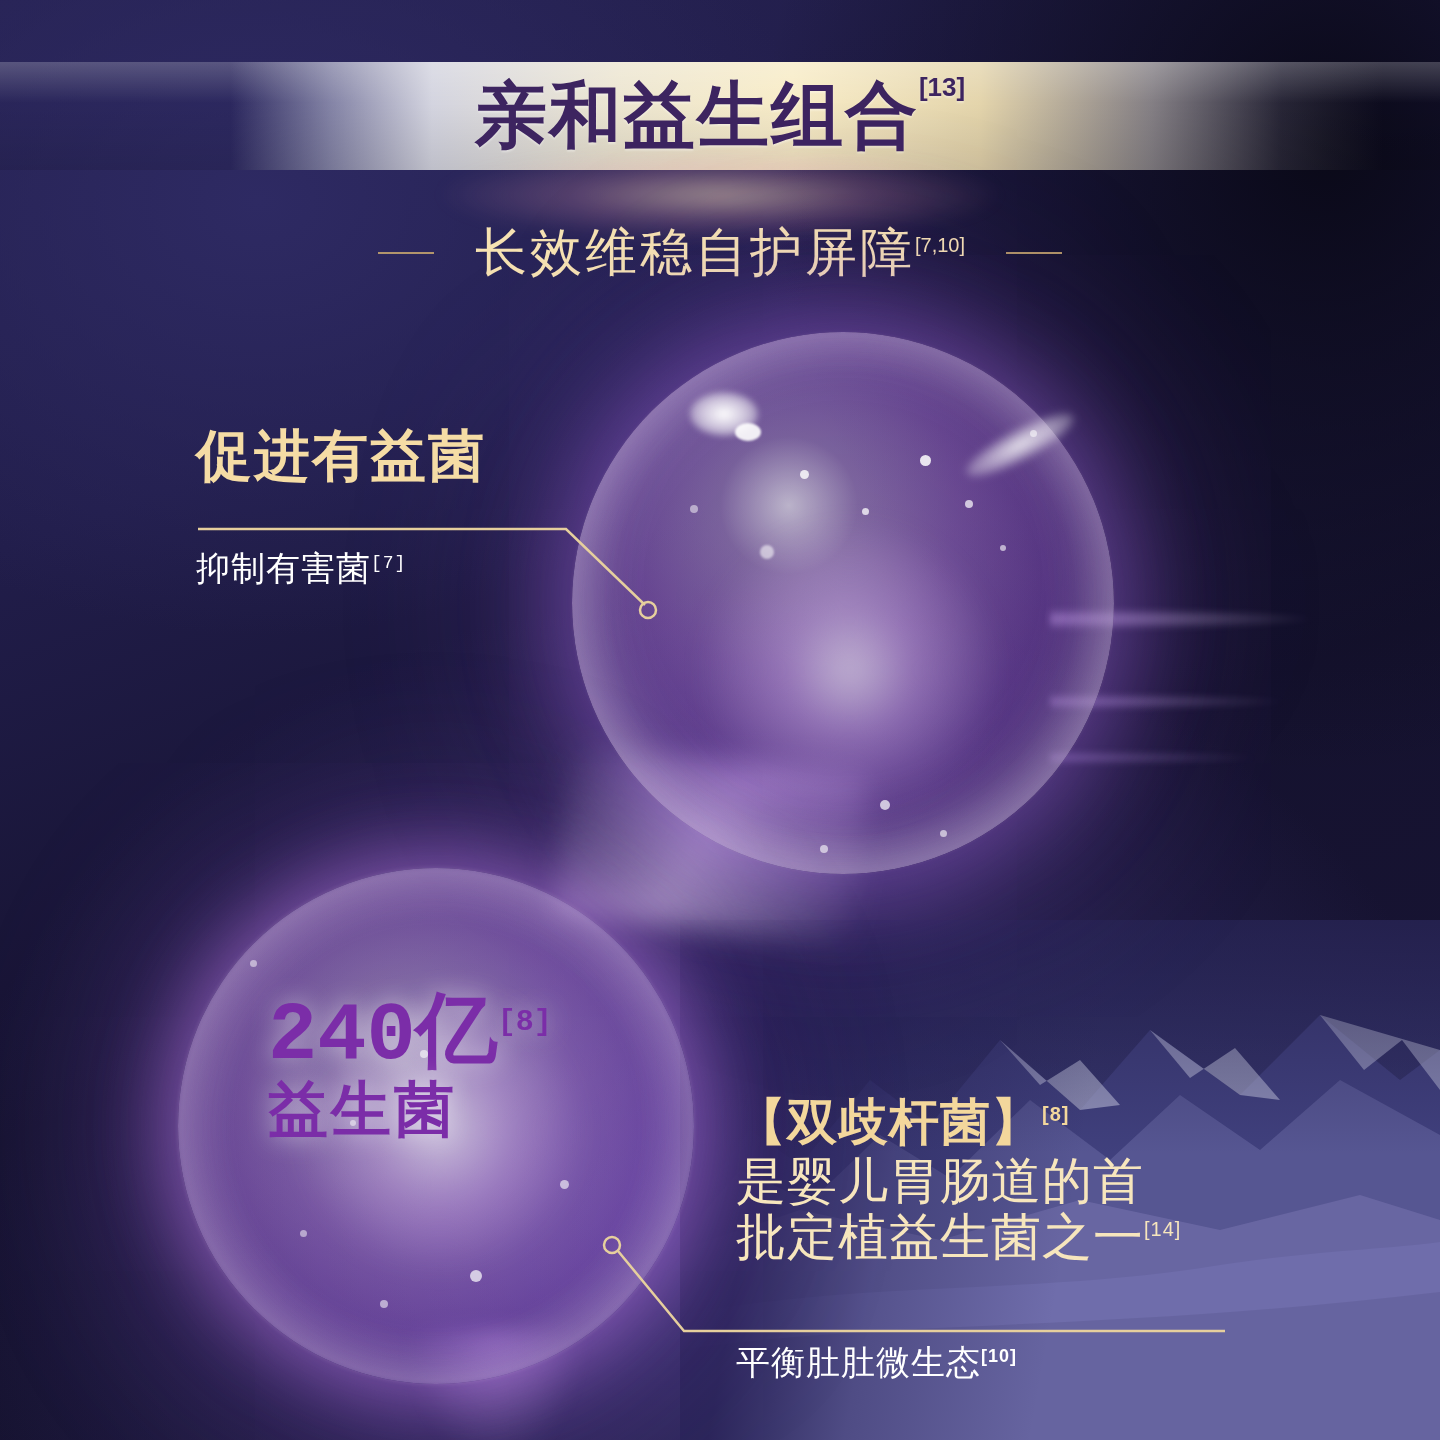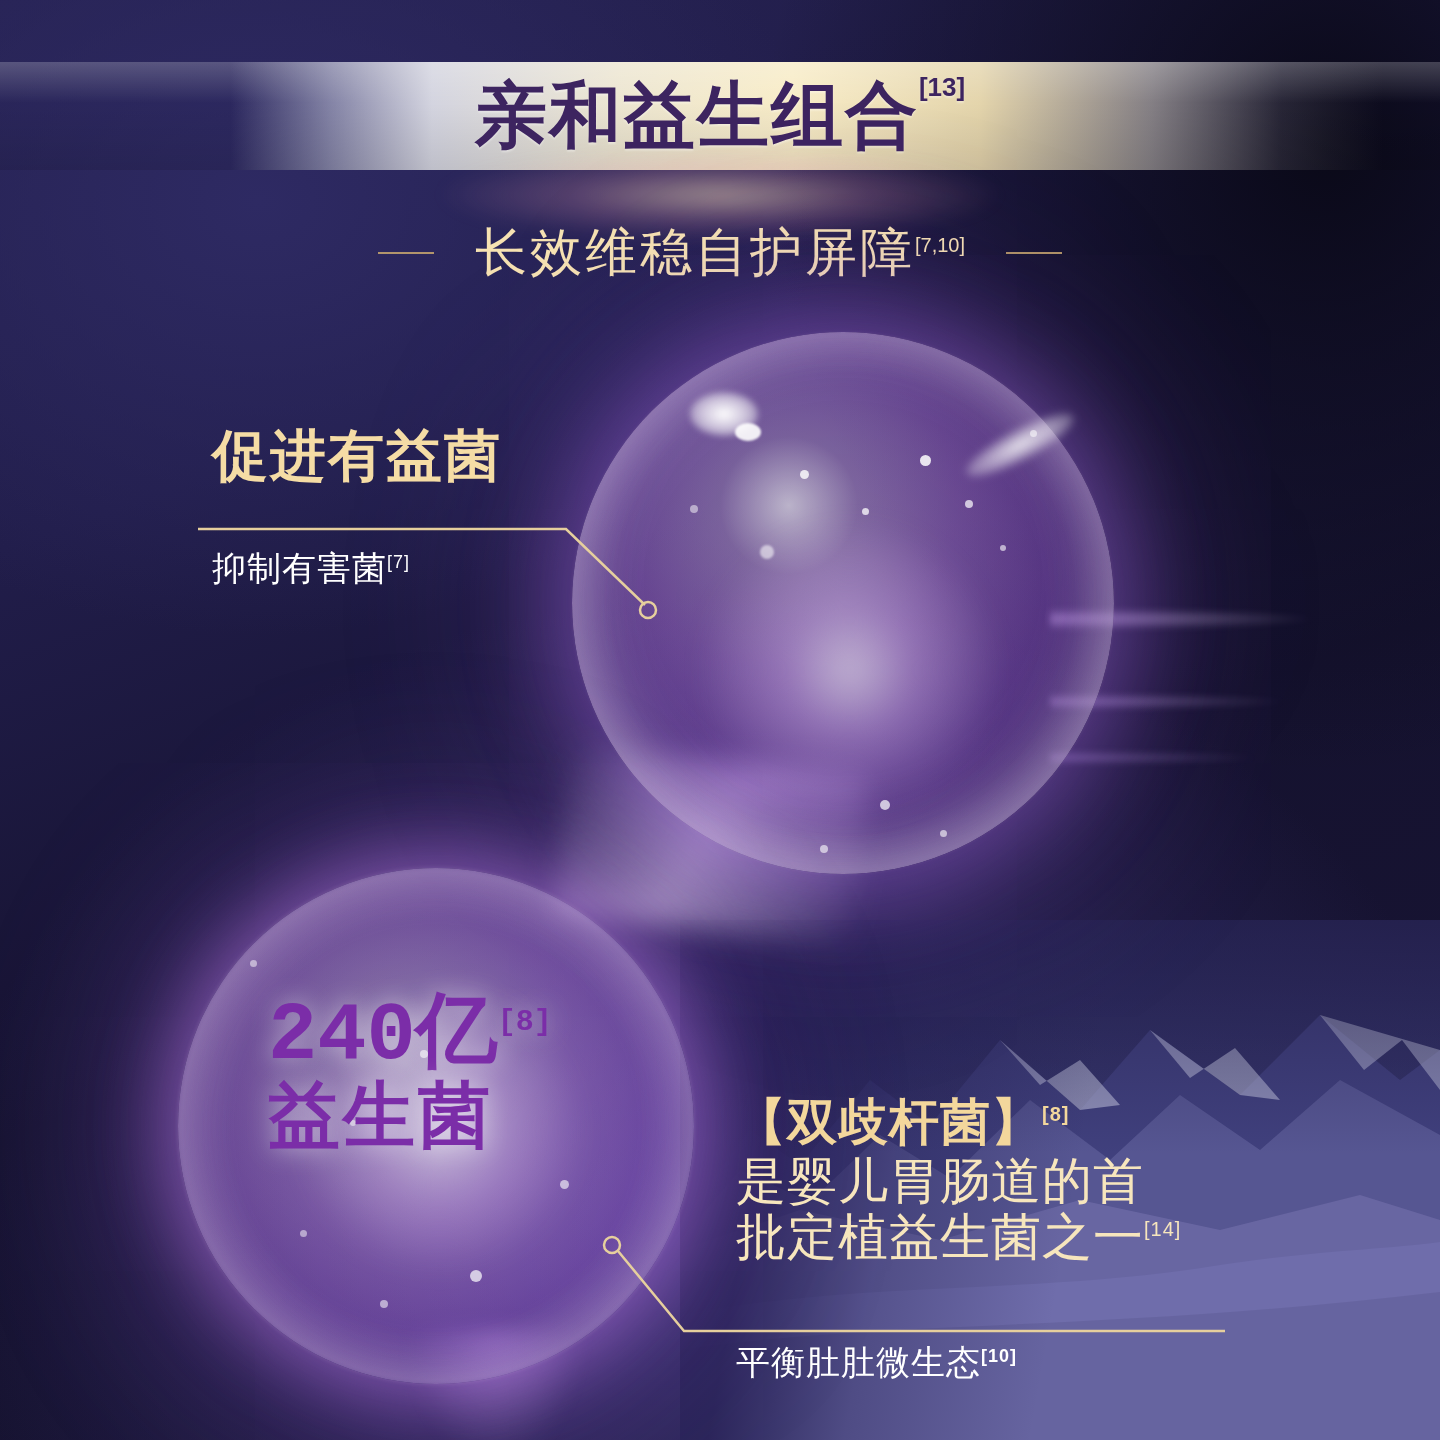--- a/index.html
+++ b/index.html
@@ -150,26 +150,26 @@
   .gos-en{font-size:98px;letter-spacing:-1px;margin-top:2px;}
   .gos-en .sup{font-size:30px;vertical-align:super;letter-spacing:0;}
 
   .probio-label{
     position:absolute;left:268px;top:995px;width:400px;
     color:#7b2da8;font-weight:bold;line-height:1.02;
     text-shadow:0 0 26px rgba(255,255,255,.55);
   }
   .probio-num{font-size:82px;letter-spacing:0;white-space:nowrap;font-family:Liberation Mono, monospace;}
   .probio-num .sup{font-size:30px;vertical-align:super;}
-  .probio-cn{font-size:72px;letter-spacing:3px;white-space:nowrap;}
-
-  
-  .callout-left{position:absolute;left:212px;top:428px;}
+  .probio-cn{font-size:60px;letter-spacing:3px;white-space:nowrap;}
+
+  
+  .callout-left{position:absolute;left:196px;top:428px;}
   .callout-title{color:#f5dca5;font-size:56px;font-weight:bold;letter-spacing:2px;white-space:nowrap;line-height:1;}
-  .callout-sub{color:#ffffff;font-size:34px;letter-spacing:1px;white-space:nowrap;margin-top:62px;}
+  .callout-sub{color:#ffffff;font-size:34px;letter-spacing:1px;white-space:nowrap;margin-top:62px;font-family:Liberation Mono, monospace;}
   .callout-sub .sup{font-size:18px;vertical-align:super;}
 
   
   .callout-right{position:absolute;left:736px;top:1088px;width:540px;margin-top:7px;}
   .cr-head{color:#f3d79c;font-size:50px;font-weight:bold;letter-spacing:1px;white-space:nowrap;line-height:1.08;}
   .cr-head .sup{font-size:20px;vertical-align:super;font-weight:bold;}
   .cr-body{color:#f7e6bd;font-size:50px;letter-spacing:1px;line-height:1.12;margin-top:4px;}
   .cr-body .sup{font-size:20px;vertical-align:super;}
   .caption-bottom{position:absolute;left:736px;top:1340px;color:#ffffff;font-size:34px;letter-spacing:1px;white-space:nowrap;}
   .caption-bottom .sup{font-size:18px;vertical-align:super;font-weight:bold;}

